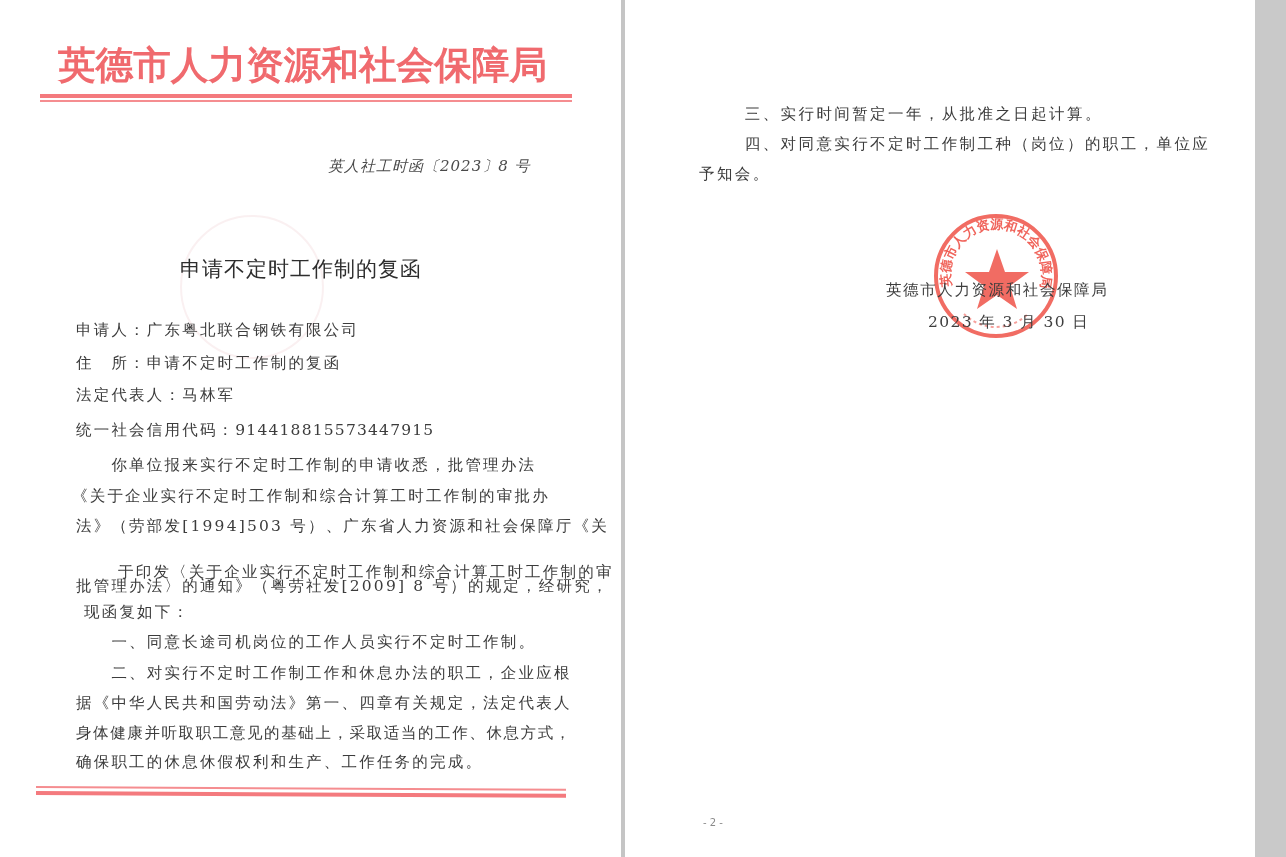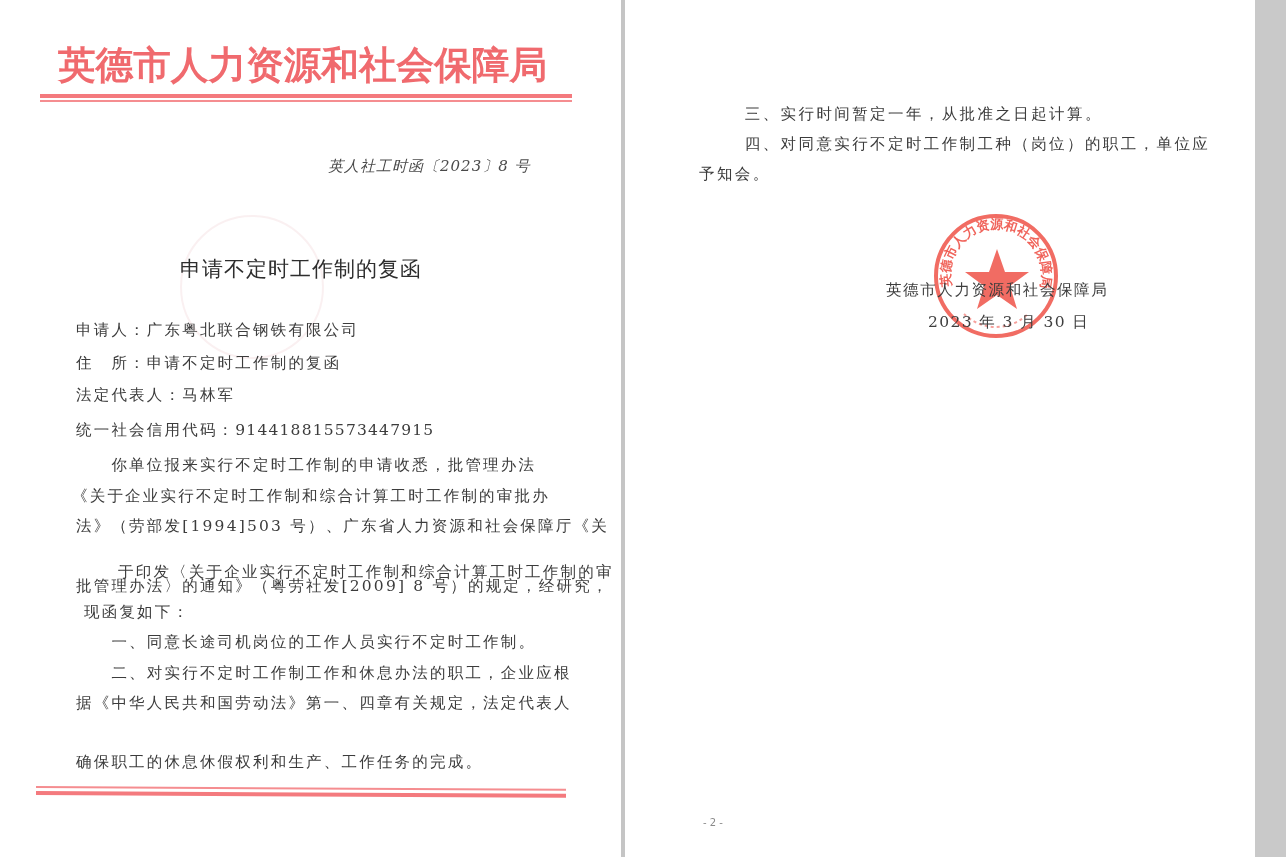--- a/index.html
+++ b/index.html
@@ -156,20 +156,21 @@
 
   <div class="abs line" style="left:76px; top:455px;">　　你单位报来实行不定时工作制的申请收悉，批管理办法</div>
   <div class="abs line" style="left:72px; top:486px;">《关于企业实行不定时工作制和综合计算工时工作制的审批办</div>
   <div class="abs line" style="left:76px; top:516px;">法》（劳部发[1994]503 号）、广东省人力资源和社会保障厅《关</div>
   <div class="abs line" style="left:76px; top:562px;margin-left:42px;">于印发〈关于企业实行不定时工作制和综合计算工时工作制的审</div>
   <div class="abs line" style="left:76px; top:576px;">批管理办法〉的通知》（粤劳社发[2009] 8 号）的规定，经研究，</div>
   <div class="abs line" style="left:84px; top:602px;">现函复如下：</div>
   <div class="abs line" style="left:76px; top:632px;">　　一、同意长途司机岗位的工作人员实行不定时工作制。</div>
   <div class="abs line" style="left:76px; top:663px;">　　二、对实行不定时工作制工作和休息办法的职工，企业应根</div>
   <div class="abs line" style="left:76px; top:693px;">据《中华人民共和国劳动法》第一、四章有关规定，法定代表人</div>
+  <div class="abs line" style="left:76px; top:723px; letter-spacing:1.6px;">身体健康并听取职工意见的基础上，采取适当的工作、休息方式，</div>
   <div class="abs line" style="left:76px; top:752px;">确保职工的休息休假权利和生产、工作任务的完成。</div>
 
   <div class="rule-thin" style="left:36px; top:786px; width:530px; transform:rotate(0.3deg); transform-origin:left;"></div>
   <div class="rule-thick" style="left:36px; top:791px; width:530px; transform:rotate(0.3deg); transform-origin:left;"></div>
 </div>
 
 <div class="separator"></div>
 
 <div id="page-right" class="page">
   <div class="abs line" style="left:84px; top:104px; letter-spacing:2.4px;">　　三、实行时间暂定一年，从批准之日起计算。</div>

